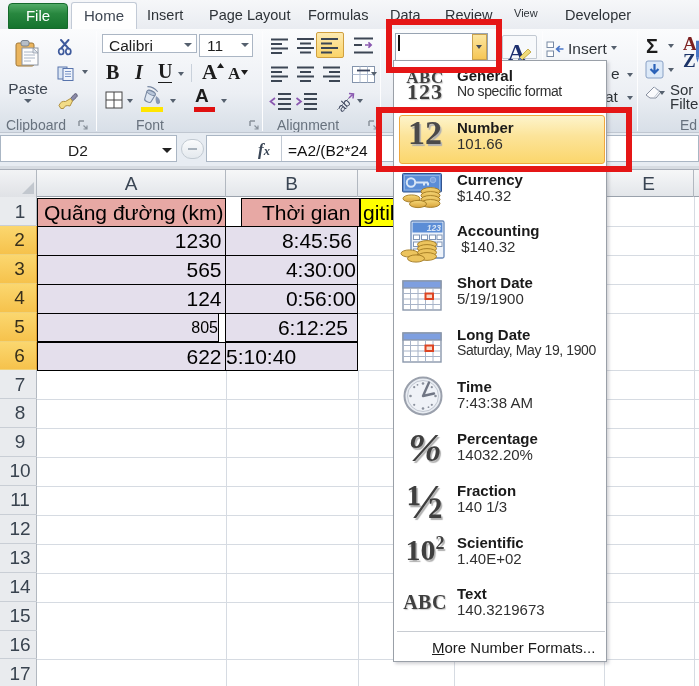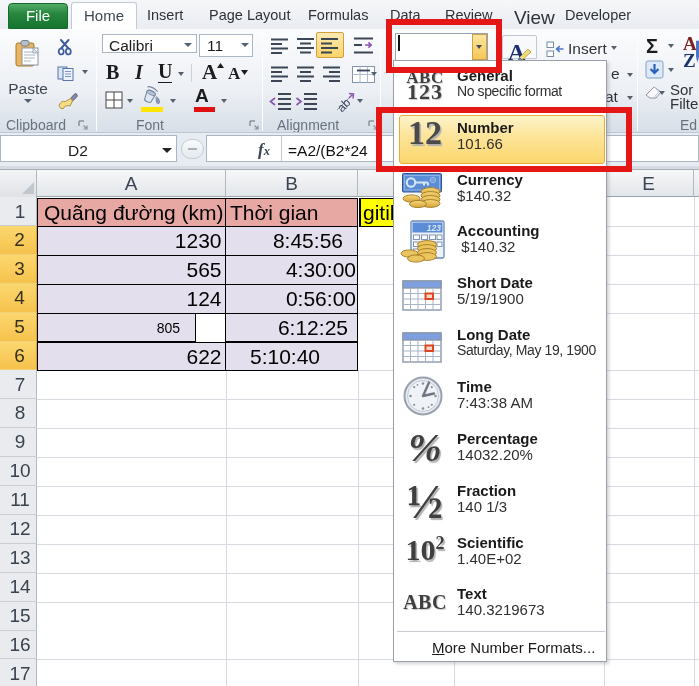--- a/index.html
+++ b/index.html
@@ -13,21 +13,21 @@
 <div id="app">
 
 <div class="abs" style="left:0;top:0;width:699px;height:29px;background:linear-gradient(#f6f7f9,#e9ecf1);"></div>
 <div class="abs" style="left:8px;top:3px;width:60px;height:26px;background:linear-gradient(#52ab67,#28873f 40%,#15742e);border-radius:4px 4px 0 0;border:1px solid #156a2c;color:#fff;font-size:15px;text-align:center;line-height:24px;">File</div>
 <div class="abs" style="left:71px;top:2px;width:66px;height:28px;background:#fefefe;border:1px solid #c2cad6;border-bottom:none;border-radius:3px 3px 0 0;color:#3e4652;font-size:15px;text-align:center;line-height:26px;">Home</div>
 <div class="abs" style="left:147px;top:6.5px;color:#2e3338;font-size:14.5px;">Insert</div>
 <div class="abs" style="left:209px;top:6.5px;color:#2e3338;font-size:14.5px;">Page Layout</div>
 <div class="abs" style="left:308px;top:6.5px;color:#2e3338;font-size:14.5px;">Formulas</div>
 <div class="abs" style="left:390px;top:6.5px;color:#2e3338;font-size:14.5px;">Data</div>
 <div class="abs" style="left:445px;top:6.5px;color:#2e3338;font-size:14.5px;">Review</div>
-<div class="abs" style="left:514px;top:6.5px;color:#2e3338;font-size:19px;">View</div>
+<div class="abs" style="left:514px;top:6.5px;color:#2e3338;font-size:11px;">View</div>
 <div class="abs" style="left:565px;top:6.5px;color:#2e3338;font-size:14.5px;">Developer</div>
 
 <div class="abs" style="left:0;top:29px;width:699px;height:104px;background:linear-gradient(#fbfcfd,#eceff4 62%,#dfe5ec 85%,#d8dfe8);border-bottom:1px solid #c0c7d1;overflow:hidden;" id="ribbon">
  <div class="abs" style="left:96px;top:2px;width:1px;height:100px;background:#c9d1db;border-right:1px solid #fdfdfe;"></div>
  <div class="abs" style="left:262px;top:2px;width:1px;height:100px;background:#c9d1db;border-right:1px solid #fdfdfe;"></div>
  <div class="abs" style="left:380px;top:2px;width:1px;height:100px;background:#c9d1db;border-right:1px solid #fdfdfe;"></div>
  <div class="abs" style="left:542px;top:2px;width:1px;height:100px;background:#c9d1db;border-right:1px solid #fdfdfe;"></div>
  <div class="abs" style="left:637px;top:2px;width:1px;height:100px;background:#c9d1db;border-right:1px solid #fdfdfe;"></div>
 
  <svg class="abs" style="left:14px;top:11px;" width="28" height="28" viewBox="0 0 28 28">
@@ -243,32 +243,32 @@
  <div class="abs" style="left:0;top:345.0px;width:37px;height:28.9px;border-bottom:1px solid #c9ced5;color:#39434f;font-size:19px;text-align:center;padding-left:3px;line-height:28.9px;">12</div>
  <div class="abs" style="left:0;top:373.9px;width:37px;height:28.9px;border-bottom:1px solid #c9ced5;color:#39434f;font-size:19px;text-align:center;padding-left:3px;line-height:28.9px;">13</div>
  <div class="abs" style="left:0;top:402.79999999999995px;width:37px;height:28.9px;border-bottom:1px solid #c9ced5;color:#39434f;font-size:19px;text-align:center;padding-left:3px;line-height:28.9px;">14</div>
  <div class="abs" style="left:0;top:431.7px;width:37px;height:28.9px;border-bottom:1px solid #c9ced5;color:#39434f;font-size:19px;text-align:center;padding-left:3px;line-height:28.9px;">15</div>
  <div class="abs" style="left:0;top:460.59999999999997px;width:37px;height:28.9px;border-bottom:1px solid #c9ced5;color:#39434f;font-size:19px;text-align:center;padding-left:3px;line-height:28.9px;">16</div>
  <div class="abs" style="left:0;top:489.5px;width:37px;height:28.9px;border-bottom:1px solid #c9ced5;color:#39434f;font-size:19px;text-align:center;padding-left:3px;line-height:28.9px;">17</div>
 </div>
 
 <div class="abs" style="left:37px;top:197.5px;">
  <div class="abs" style="left:0;top:0;width:189px;height:29px;background:#e7a8a4;border:1.4px solid #000;font-size:21px;color:#000;line-height:28px;padding-left:6px;">Quãng đường (km)</div>
- <div class="abs" style="left:188px;top:0;width:133px;height:29px;background:#e7a8a4;border:1.4px solid #000;font-size:21px;color:#000;line-height:28px;padding-left:4px;">Thời gian</div>
+ <div class="abs" style="left:204px;top:0;width:133px;height:29px;background:#e7a8a4;border:1.4px solid #000;font-size:21px;color:#000;line-height:28px;padding-left:20px;">Thời gian</div>
  <div class="abs" style="left:322px;top:0;width:37px;height:29px;background:#ffff00;border-top:1px solid #000;border-bottom:1px solid #000;border-left:2px solid #000;font-size:21px;color:#000;line-height:28px;padding-left:2px;white-space:nowrap;overflow:visible;">gitil</div>
  <div class="abs" style="left:0;top:28.5px;width:189px;height:29.8px;background:#e4dfec;border:1.4px solid #000;font-size:21px;color:#000;line-height:28.5px;text-align:right;padding-right:3.5px;">1230</div>
- <div class="abs" style="left:188px;top:28.5px;width:133px;height:40px;background:#e4dfec;border:1.4px solid #000;font-size:21px;color:#000;line-height:28.5px;text-align:right;padding-right:14px;">8:45:56</div>
+ <div class="abs" style="left:188px;top:28.5px;width:133px;height:40px;background:#e4dfec;border:1.4px solid #000;font-size:21px;color:#000;line-height:28.5px;text-align:right;padding-right:5px;">8:45:56</div>
  <div class="abs" style="left:0;top:57.4px;width:189px;height:29.8px;background:#e4dfec;border:1.4px solid #000;font-size:21px;color:#000;line-height:28.5px;text-align:right;padding-right:3.5px;">565</div>
  <div class="abs" style="left:188px;top:57.4px;width:133px;height:29.8px;background:#e4dfec;border:1.4px solid #000;font-size:21px;color:#000;line-height:28.5px;text-align:right;padding-right:1px;">4:30:00</div>
  <div class="abs" style="left:0;top:86.3px;width:189px;height:29.8px;background:#e4dfec;border:1.4px solid #000;font-size:21px;color:#000;line-height:28.5px;text-align:right;padding-right:3.5px;padding-left:20px;">124</div>
  <div class="abs" style="left:188px;top:86.3px;width:133px;height:29.8px;background:#e4dfec;border:1.4px solid #000;font-size:21px;color:#000;line-height:28.5px;text-align:right;padding-right:1px;">0:56:00</div>
- <div class="abs" style="left:0;top:115.19999999999999px;width:159px;height:29.8px;background:#e4dfec;border:1.4px solid #000;font-size:14px;color:#000;line-height:28.5px;text-align:right;padding-right:15px;">805</div>
+ <div class="abs" style="left:0;top:115.19999999999999px;width:182px;height:29.8px;background:#e4dfec;border:1.4px solid #000;font-size:16px;color:#000;line-height:28.5px;text-align:right;padding-right:0;">805</div>
  <div class="abs" style="left:188px;top:115.19999999999999px;width:133px;height:29.8px;background:#e4dfec;border:1.4px solid #000;font-size:21px;color:#000;line-height:28.5px;text-align:right;padding-right:9px;">6:12:25</div>
  <div class="abs" style="left:0;top:144.1px;width:189px;height:29.8px;background:#e4dfec;border:1.4px solid #000;font-size:21px;color:#000;line-height:28.5px;text-align:right;padding-right:3.5px;">622</div>
- <div class="abs" style="left:188px;top:144.1px;width:133px;height:29.8px;background:#e4dfec;border:1.4px solid #000;font-size:21px;color:#000;line-height:28.5px;text-align:center;padding-right:13px;">5:10:40</div>
+ <div class="abs" style="left:188px;top:144.1px;width:133px;height:29.8px;background:#e4dfec;border:1.4px solid #000;font-size:21px;color:#000;line-height:28.5px;text-align:left;padding-right:13px;">5:10:40</div>
 </div>
 
 <div class="abs" style="left:393px;top:60px;width:214px;height:602px;background:#fff;border:1px solid #9aa0a8;box-shadow:2px 2px 3px rgba(130,130,140,0.35);overflow:hidden;">
  <div class="abs" style="left:63px;top:5.8px;font-size:15px;font-weight:bold;color:#1a1a1a;">General</div>
  <div class="abs" style="left:63px;top:21.8px;font-size:14px;letter-spacing:-0.4px;color:#303030;white-space:nowrap;">No specific format</div>
  <div class="abs" style="left:8px;top:9.8px;width:46px;text-align:center;font-family:'Liberation Serif',serif;font-weight:bold;color:#3f3f3f;text-shadow:1px 1px 1px #c8c8c8;line-height:14px;"><span style="font-size:17px;letter-spacing:0.5px;">ABC</span><br><span style="font-size:22px;letter-spacing:1px;">123</span></div>
  <div class="abs" style="left:5px;top:54.4px;width:206px;height:49px;border-radius:3px;border:1px solid #f0a73e;background:linear-gradient(#fdf4cb,#fce49a 42%,#fbd66c);"></div>
  <div class="abs" style="left:63px;top:57.6px;font-size:15px;font-weight:bold;color:#1a1a1a;">Number</div>
  <div class="abs" style="left:63px;top:73.7px;font-size:15px;color:#303030;white-space:nowrap;">101.66</div>
  <div class="abs" style="left:8px;top:52.6px;width:46px;text-align:center;font-family:'Liberation Serif',serif;font-weight:bold;font-size:34px;color:#4a4a4a;text-shadow:1.5px 1.5px 1px #b0b0b0;">12</div>

